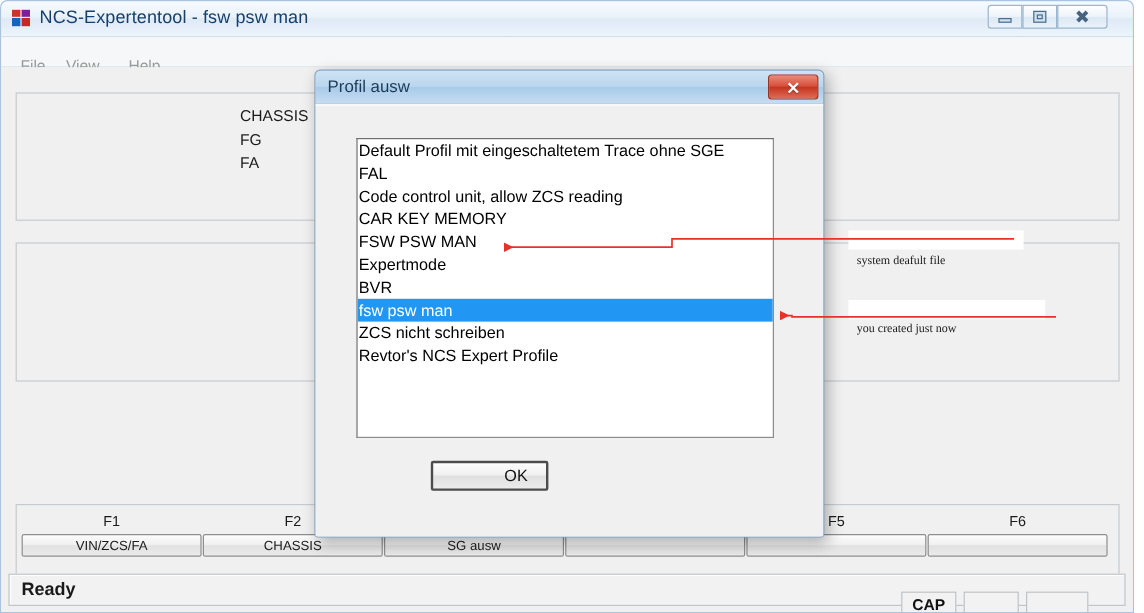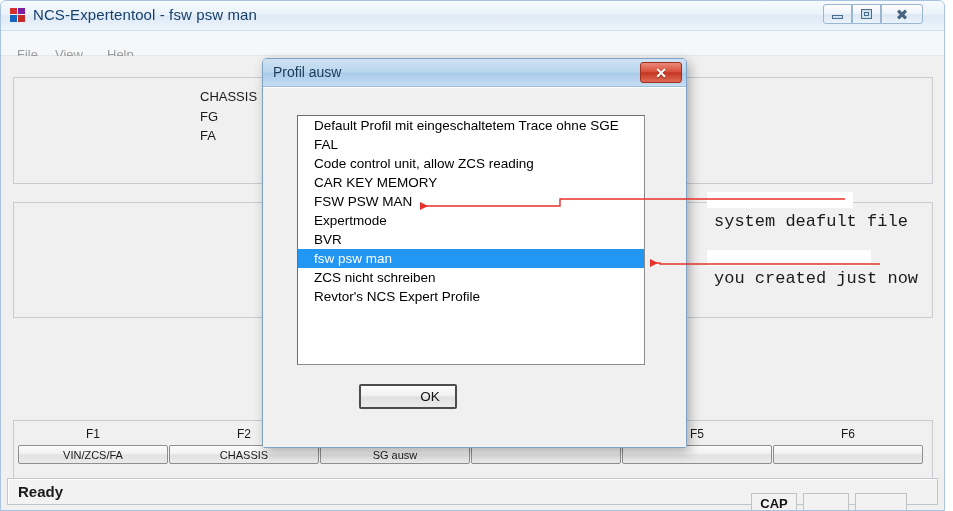--- a/index.html
+++ b/index.html
@@ -184,21 +184,21 @@
     position: absolute; left: 34px; top: 27px;
     width: 348px; height: 250px;
     background: #ffffff;
     border: 1px solid #8c8c8c;
     border-top-color: #6e6e6e;
     border-left-color: #6e6e6e;
     overflow: hidden;
   }
   .list-item {
     height: 19px; line-height: 19px;
-    padding-left: 16px;
+    padding-left: 1px;
     font-size: 13.5px;
     color: #000000;
     white-space: nowrap;
   }
   .list-item.selected {
     background: #2196f3;
     color: #ffffff;
   }
 
   .dlg-btn {
@@ -215,22 +215,22 @@
   #btn-cancel { left: 217px; }
 
   
   #annotations {
     position: absolute; left: 0; top: 0;
     width: 953px; height: 511px;
     pointer-events: none;
   }
   .anno-text {
     position: absolute;
-    font-family: Liberation Mono, monospace;
-    font-size: 17px;
+    font-family: Liberation Serif, serif;
+    font-size: 10px;
     color: #1a1a1a;
     white-space: nowrap;
   }
   #anno-1 { left: 714px; top: 212px; }
   #anno-2 { left: 714px; top: 269px; }
   .redaction {
     position: absolute;
     background: #ffffff;
   }
   #redact-1 { left: 707px; top: 192px; width: 146px; height: 16px; }

